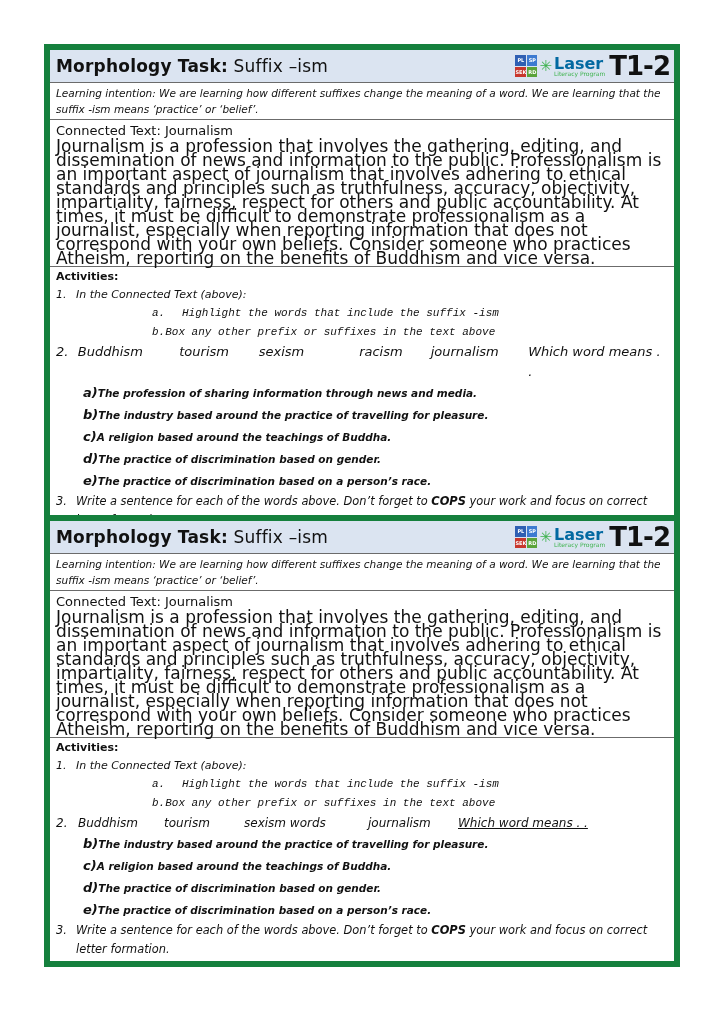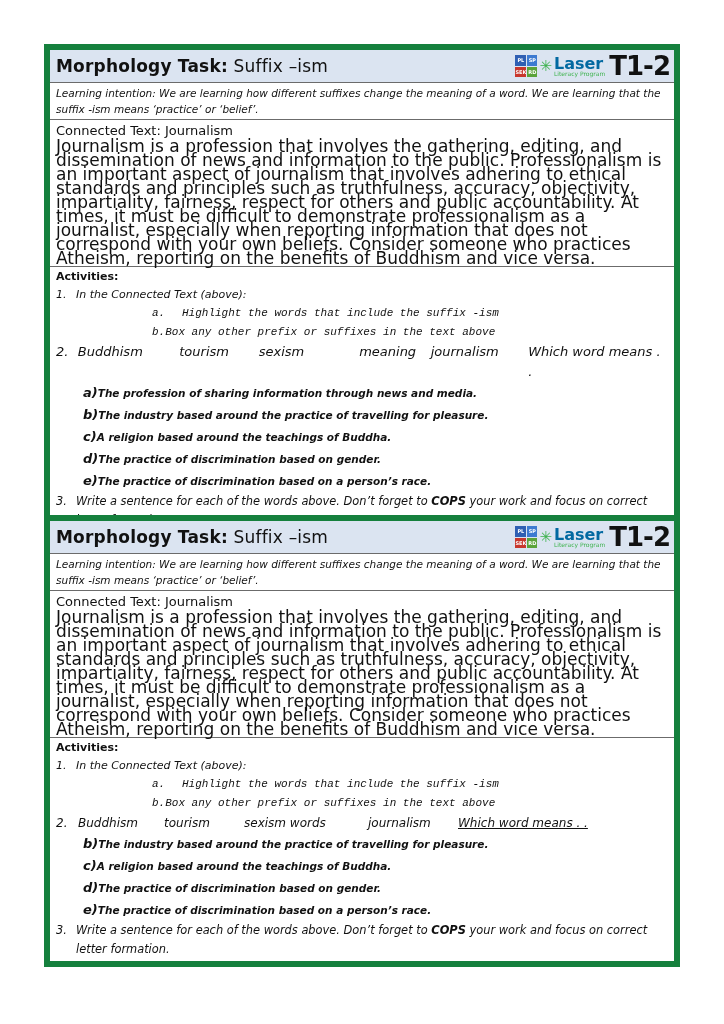--- a/index.html
+++ b/index.html
@@ -74,21 +74,21 @@
   <div class="row activities">
     <div class="act-title">Activities:</div>
     <div class="act-line"><span class="num">1.</span><span>In the Connected Text (above):</span></div>
     <div class="act-line sub"><span class="lbl">a.</span><span>Highlight the words that include the suffix -ism</span></div>
     <div class="act-line sub"><span>b.</span><span>Box any other prefix or suffixes in the text above</span></div>
     <div class="words">
       <span class="num" style="width:22px">2.</span>
       <span style="width:102px">Buddhism</span>
       <span style="width:80px">tourism</span>
       <span style="width:101px">sexism</span>
-      <span style="width:72px">meaning</span>
+      <span style="width:72px">racism</span>
       <span style="width:98px">journalism</span>
       <span>Which word means . .</span>
     </div>
     <div class="def"><span class="let">a)</span><span>The profession of sharing information through news and media.</span></div>
     <div class="def"><span class="let">b)</span><span>The industry based around the practice of travelling for pleasure.</span></div>
     <div class="def"><span class="let">c)</span><span>A religion based around the teachings of Buddha.</span></div>
     <div class="def"><span class="let">d)</span><span>The practice of discrimination based on gender.</span></div>
     <div class="def"><span class="let">e)</span><span>The practice of discrimination based on a person’s race.</span></div>
     <div class="act-line" style="font-size:11.4px"><span class="num">3.</span><span>Write a sentence for each of the words above. Don’t forget to </span><span class="cops">COPS</span><span> your work and focus on correct</span></div>
     <div class="act-line indent" style="font-size:11.4px">letter formation.</div>

